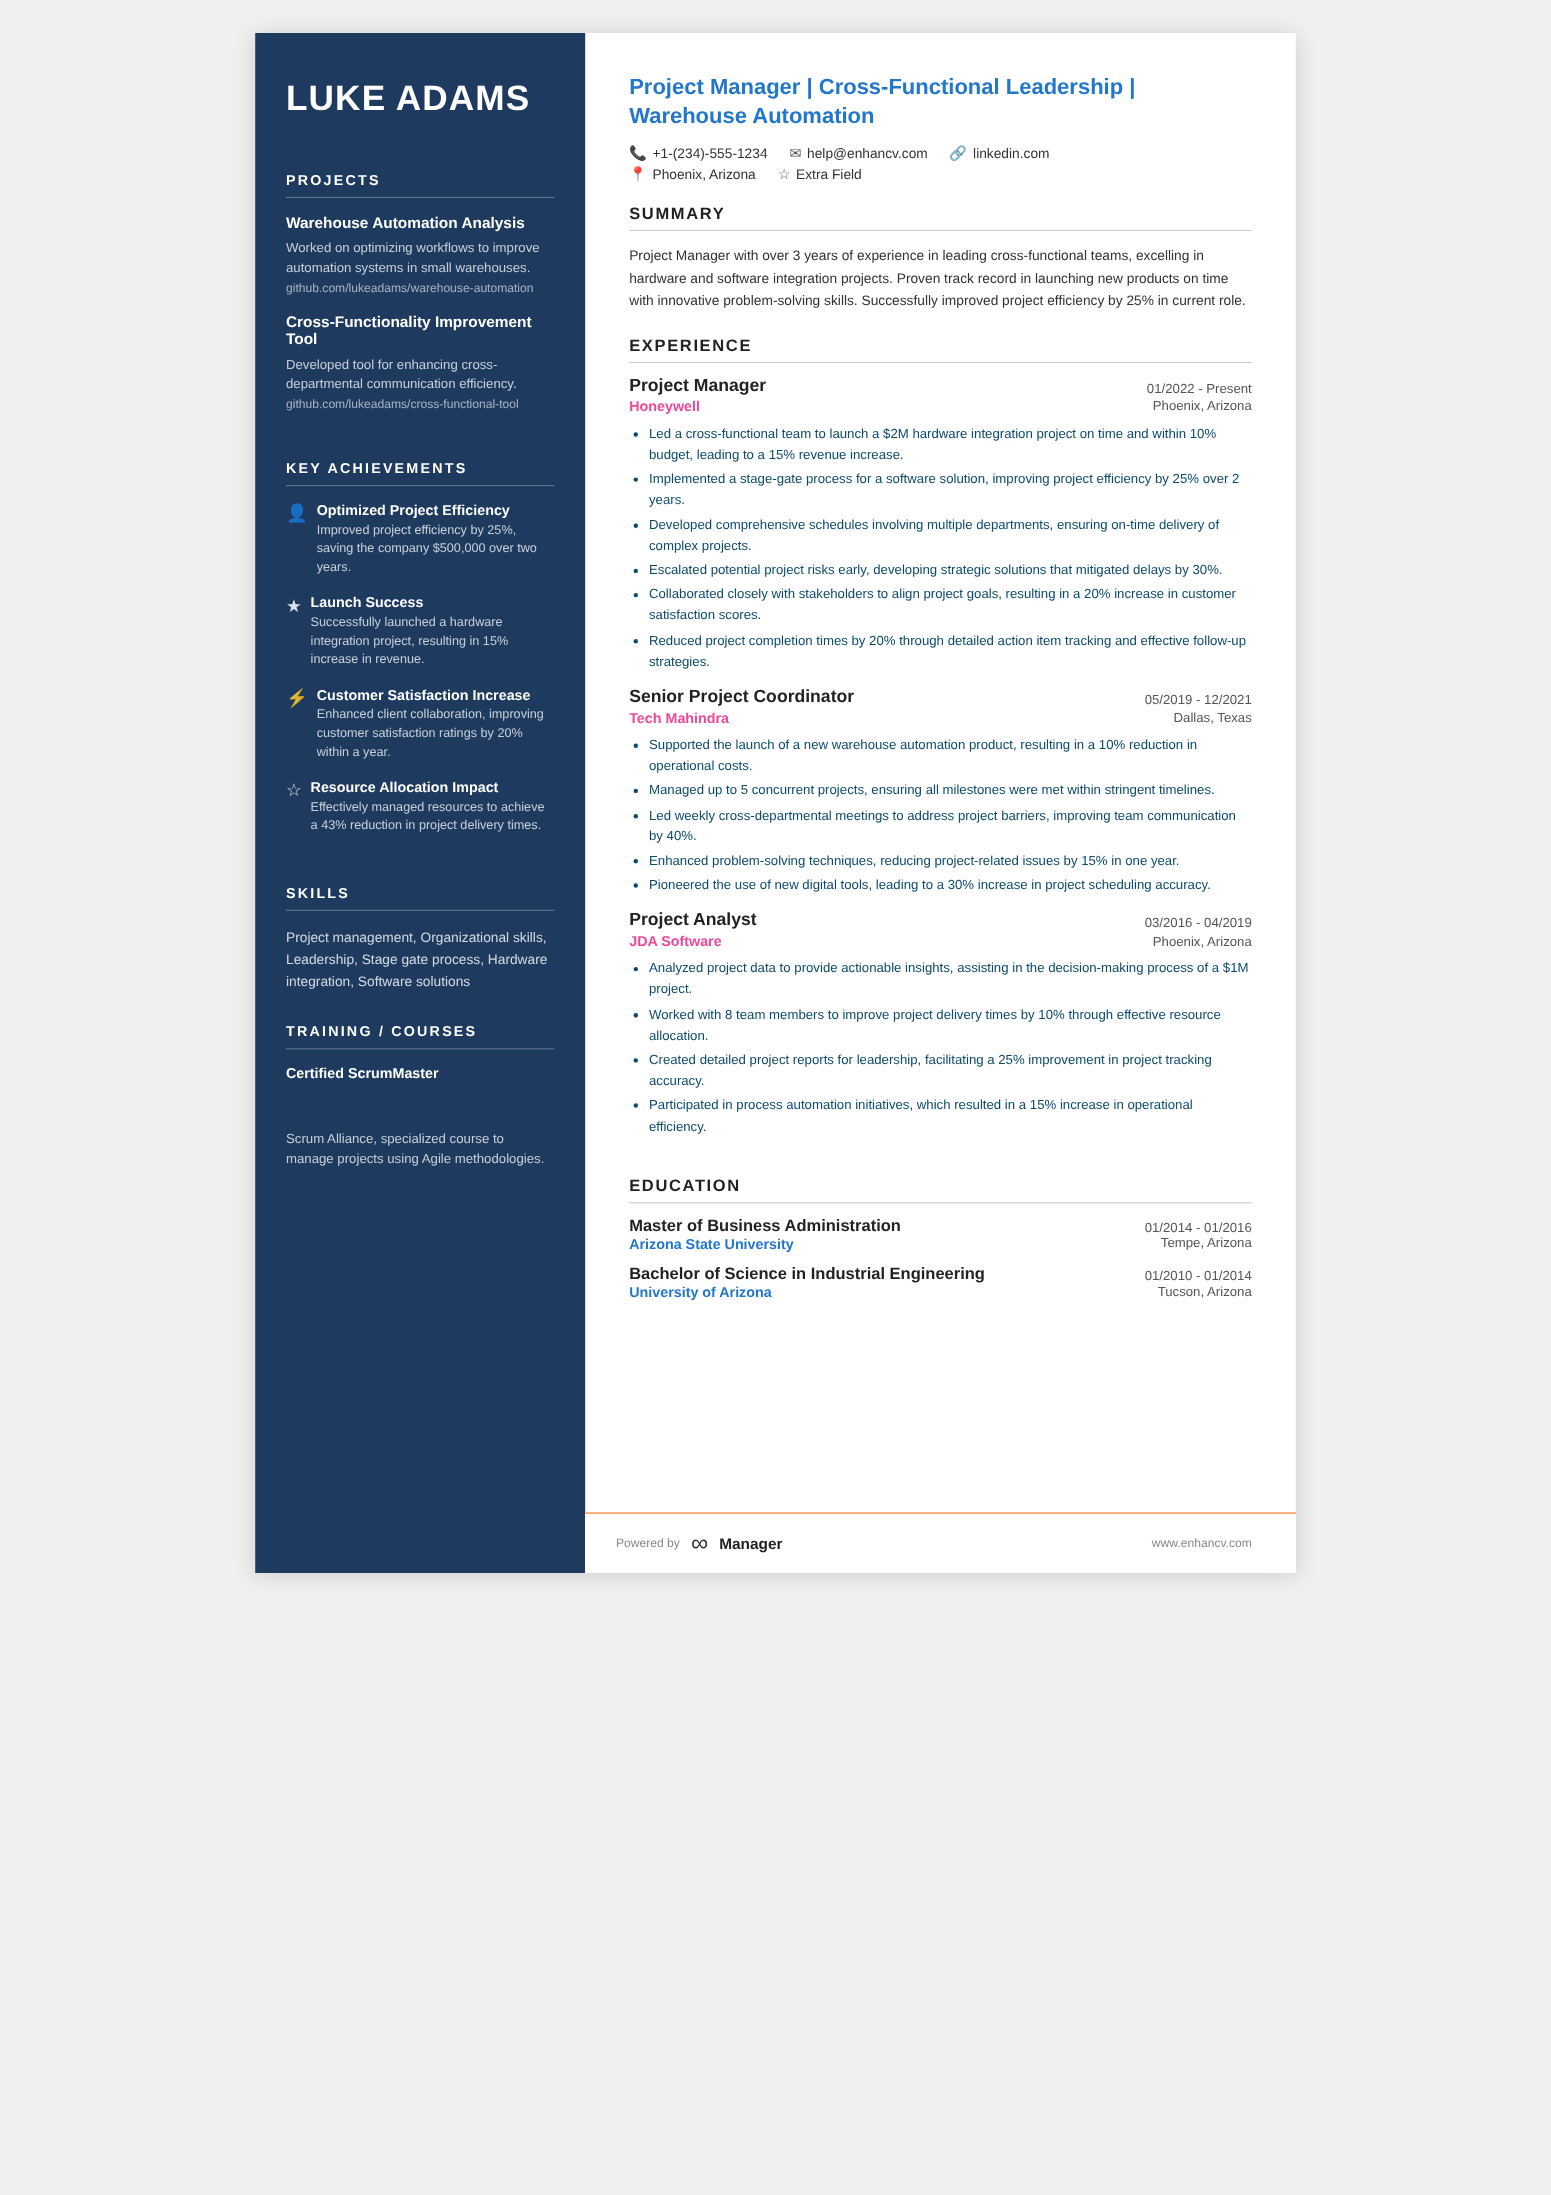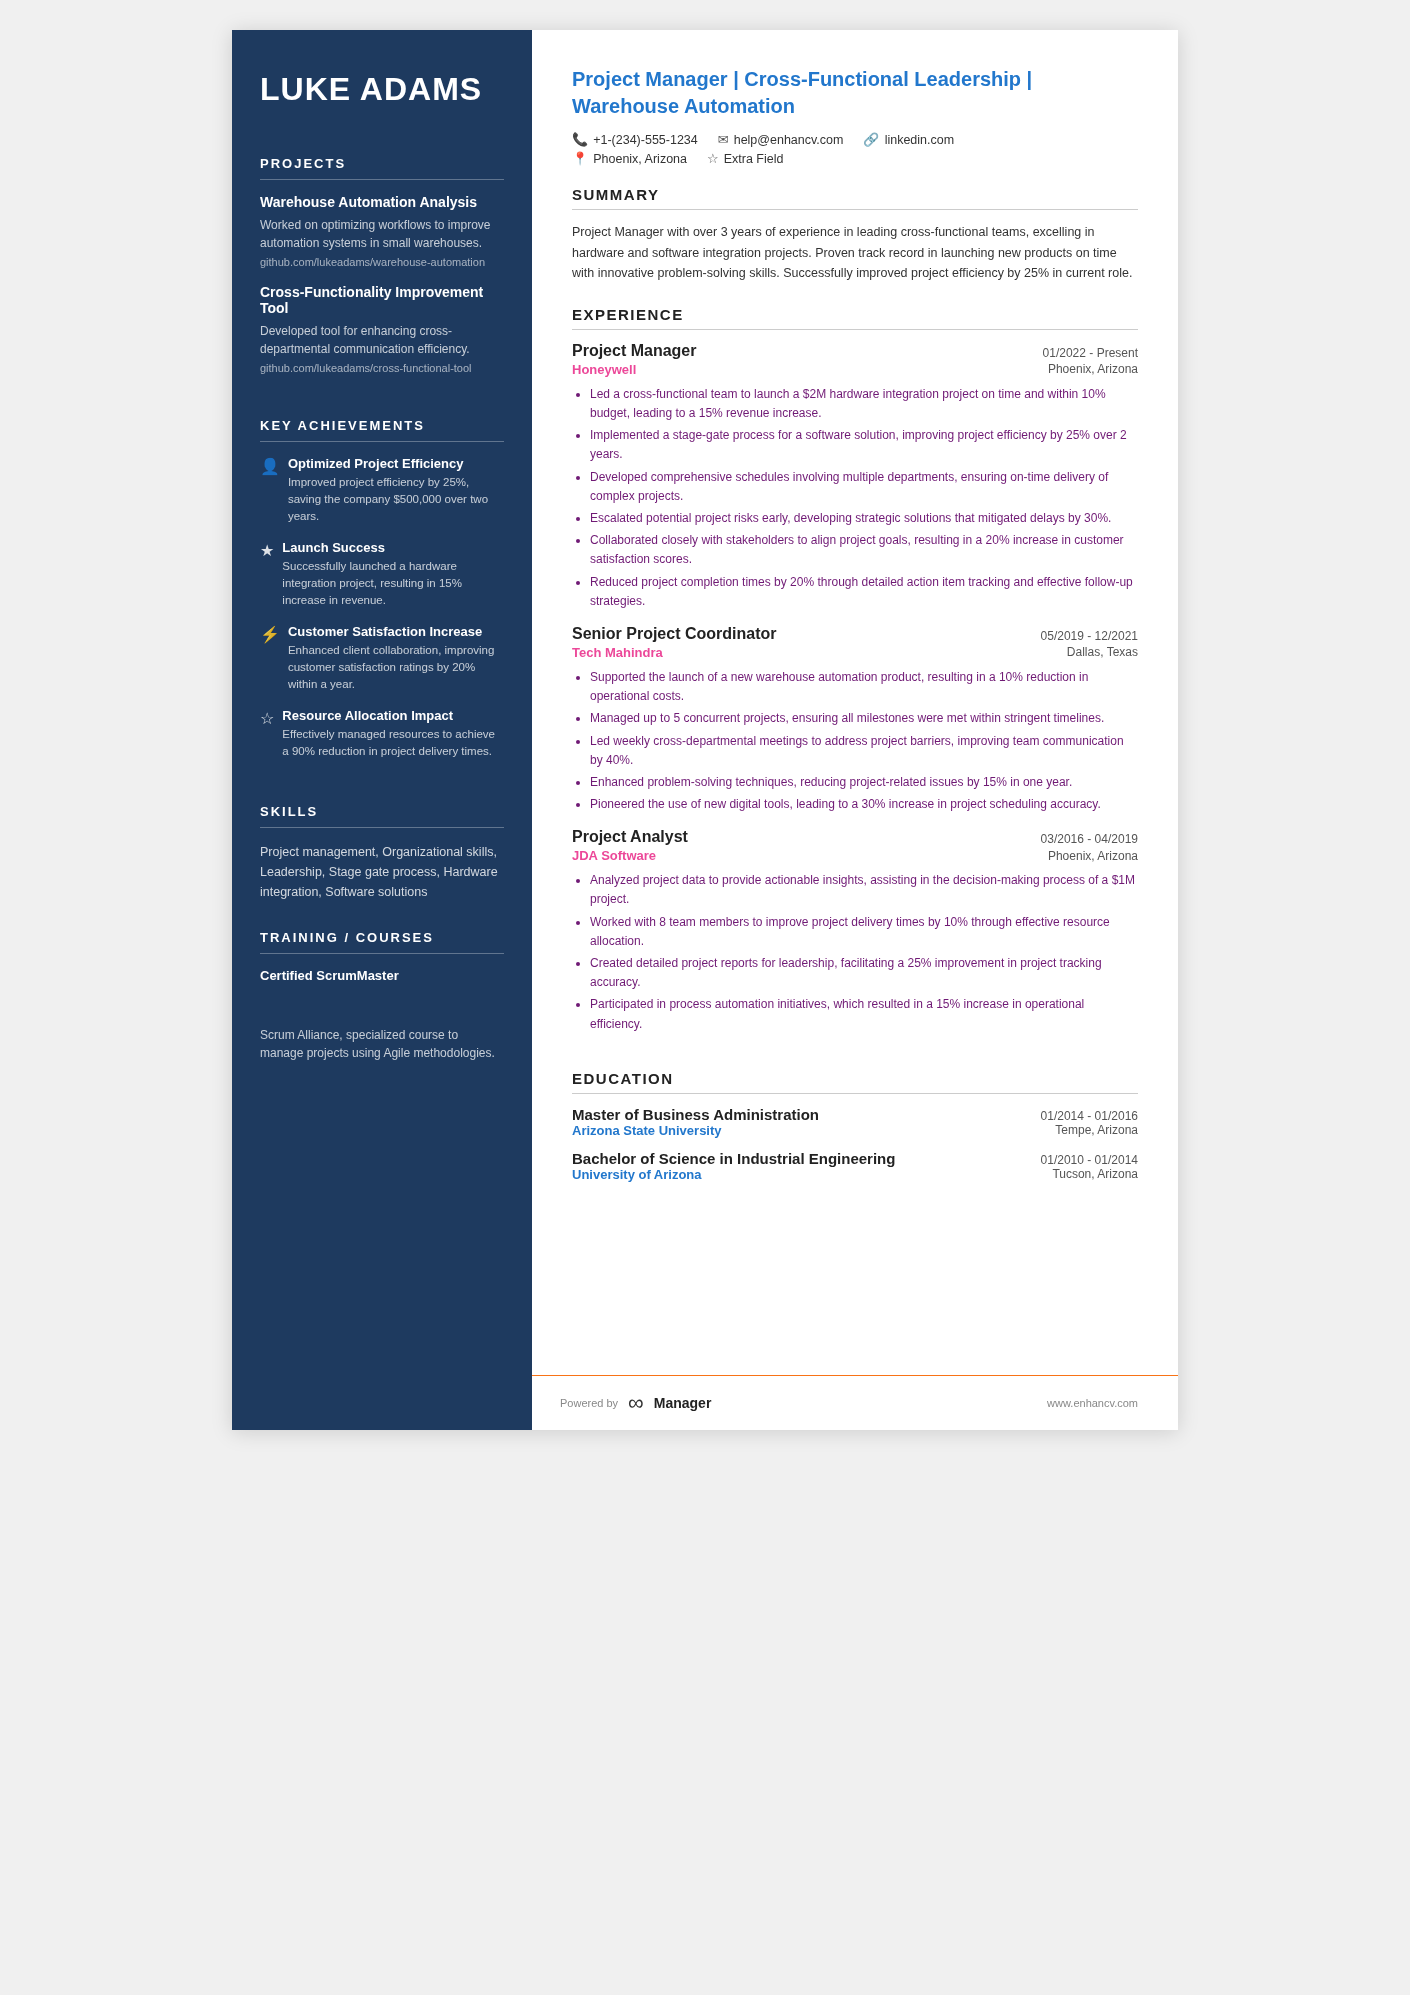--- a/index.html
+++ b/index.html
@@ -205,21 +205,21 @@
       font-size: 12px;
       color: #555;
     }
     .exp-bullets {
       list-style: disc;
       padding-left: 18px;
       margin-bottom: 14px;
     }
     .exp-bullets li {
       font-size: 12px;
-      color: #701a75;
+      color: #0c4a6e;
       line-height: 1.6;
       margin-bottom: 3px;
     }
     .edu-item {
       display: flex;
       flex-direction: column;
       margin-bottom: 12px;
     }
     .edu-header {
       display: flex;
@@ -318,21 +318,21 @@
         <div class="achievement-content">
           <div class="achievement-title">Customer Satisfaction Increase</div>
           <div class="achievement-desc">Enhanced client collaboration, improving customer satisfaction ratings by 20% within a year.</div>
         </div>
       </div>
 
       <div class="achievement-item">
         <div class="achievement-icon">☆</div>
         <div class="achievement-content">
           <div class="achievement-title">Resource Allocation Impact</div>
-          <div class="achievement-desc">Effectively managed resources to achieve a 90% reduction in project delivery times.</div>
+          <div class="achievement-desc">Effectively managed resources to achieve a 43% reduction in project delivery times.</div>
         </div>
       </div>
     </div>
 
     <div class="sidebar-section">
       <div class="sidebar-section-title">SKILLS</div>
       <div class="sidebar-divider"></div>
       <div class="skills-text">Project management, Organizational skills, Leadership, Stage gate process, Hardware integration, Software solutions</div>
     </div>
 

